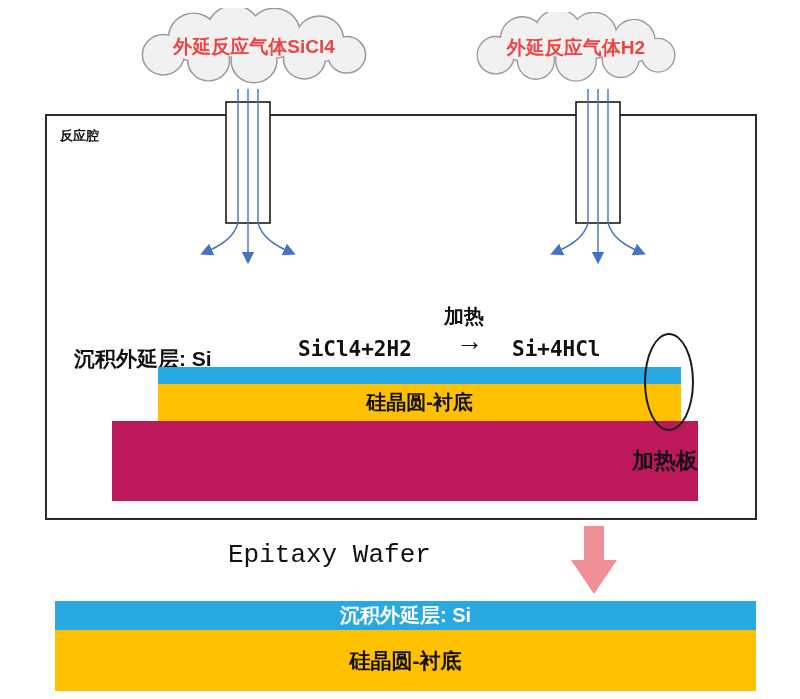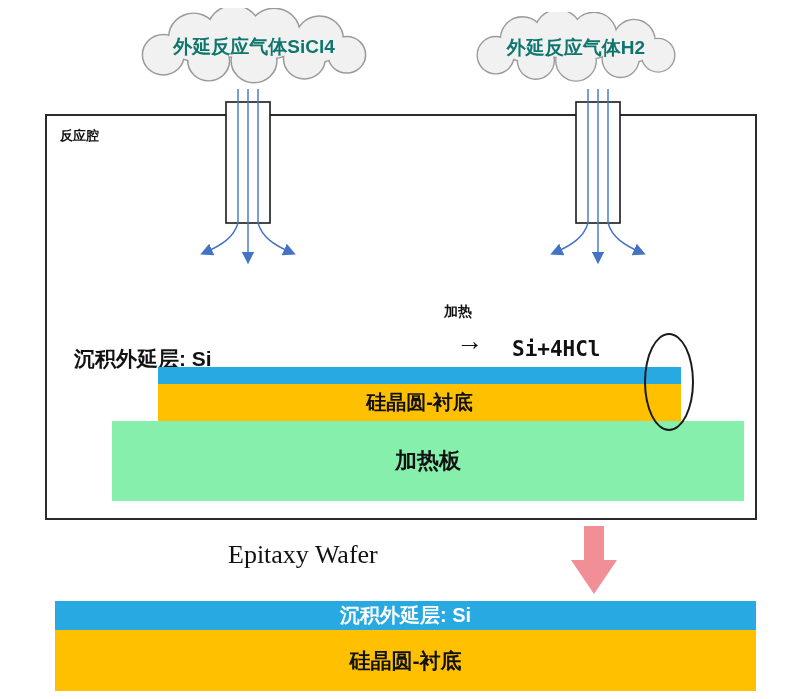--- a/index.html
+++ b/index.html
@@ -5,63 +5,63 @@
   html,body{margin:0;padding:0;background:#fff;}
   .stage{
     position:relative;width:800px;height:699px;background:#ffffff;
     font-family:"Liberation Sans","DejaVu Sans",sans-serif;color:#111;overflow:hidden;
   }
   .abs{position:absolute;}
 
   
   .cloud{display:flex;align-items:center;justify-content:center;}
   .cloud svg{position:absolute;left:0;top:0;width:100%;height:100%;}
-  .cloud-label{position:relative;font-weight:700;font-size:19px;color:#0f766e;white-space:nowrap;}
+  .cloud-label{position:relative;font-weight:700;font-size:19px;color:#ef4444;white-space:nowrap;}
   #cloud1{left:123px;top:8px;width:262px;height:78px;}
   #cloud2{left:460px;top:12px;width:232px;height:72px;}
 
   
   .chamber{
     left:45px;top:114px;width:712px;height:406px;
     border:2px solid #2b2b2b;background:#fff;box-sizing:border-box;
   }
   .chamber-label{left:60px;top:127px;font-weight:700;font-size:13px;}
 
   
   .nozzle{width:140px;height:190px;}
   #nozzle1{left:180px;top:86px;}
   #nozzle2{left:530px;top:86px;}
 
   
   .eq{font-family:"DejaVu Sans Mono","Liberation Mono",monospace;font-weight:700;font-size:21px;white-space:nowrap;}
   #reactants{left:298px;top:337px;}
-  #heat-cond{left:444px;top:303px;font-weight:700;font-size:14px;}
+  #heat-cond{left:444px;top:303px;font-weight:700;font-size:20px;}
   #rx-arrow{left:456px;top:328px;font-weight:700;font-size:27px;line-height:1;}
   #products{left:512px;top:337px;}
 
   
   #epi-label{left:74px;top:345px;font-weight:700;font-size:21px;white-space:nowrap;}
   #epi-layer{left:158px;top:367px;width:523px;height:17px;background:#29a9e1;}
   #substrate-layer{
     left:158px;top:384px;width:523px;height:37px;background:#ffc000;
     display:flex;align-items:center;justify-content:center;
     font-weight:700;font-size:20px;color:#111;
   }
   #heater-plate{
-    left:112px;top:421px;width:632px;height:80px;background:#86efac;
-    display:flex;align-items:center;justify-content:center;
+    left:112px;top:421px;width:586px;height:80px;background:#be185d;
+    display:flex;align-items:center;justify-content:flex-end;
     font-weight:700;font-size:22px;color:#111;
   }
   #edge-ellipse{
     left:644px;top:333px;width:46px;height:94px;
     border:2px solid #1a1a1a;border-radius:50%;background:transparent;
   }
 
   
-  #wafer-caption{left:228px;top:540px;font-family:Liberation Serif, serif;font-size:26px;color:#111;}
+  #wafer-caption{left:228px;top:540px;font-family:Liberation Mono, monospace;font-size:26px;color:#111;}
   #down-arrow{left:570px;top:526px;width:48px;height:68px;}
   #result-epi{
     left:55px;top:601px;width:701px;height:29px;background:#29a9e1;
     display:flex;align-items:center;justify-content:center;
     font-weight:700;font-size:20px;color:#ffffff;
   }
   #result-substrate{
     left:55px;top:630px;width:701px;height:61px;background:#ffc000;
     display:flex;align-items:center;justify-content:center;
     font-weight:700;font-size:21px;color:#111;
@@ -158,20 +158,21 @@
     <g stroke="#4472c4" stroke-width="1.4" fill="none">
       <line x1="58" y1="3" x2="58" y2="137"></line>
       <line x1="68" y1="3" x2="68" y2="137"></line>
       <line x1="78" y1="3" x2="78" y2="137"></line>
       <path d="M58,137 C54,151 42,159 26,166" marker-end="url(#ah2)"></path>
       <path d="M68,137 L68,172" marker-end="url(#ah2)"></path>
       <path d="M78,137 C82,151 94,159 110,166" marker-end="url(#ah2)"></path>
     </g>
   </svg>
 
+  <span class="abs eq" id="reactants">SiCl4+2H2</span>
   <span class="abs" id="heat-cond">加热</span>
   <span class="abs" id="rx-arrow">→</span>
   <span class="abs eq" id="products">Si+4HCl</span>
 
   <span class="abs" id="epi-label">沉积外延层: Si</span>
   <div class="abs" id="epi-layer"></div>
   <div class="abs" id="substrate-layer">
     <span>硅晶圆-衬底</span>
   </div>
   <div class="abs" id="heater-plate">

